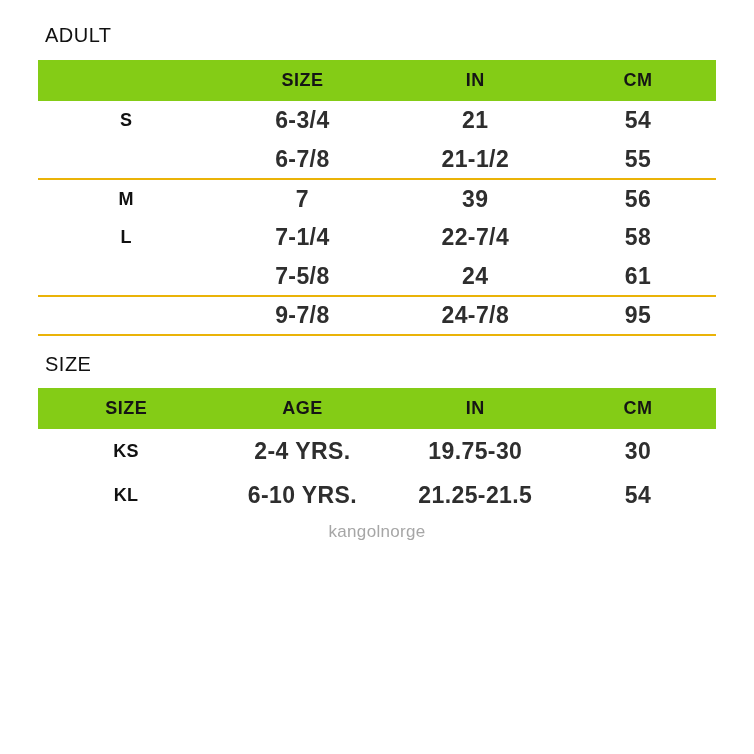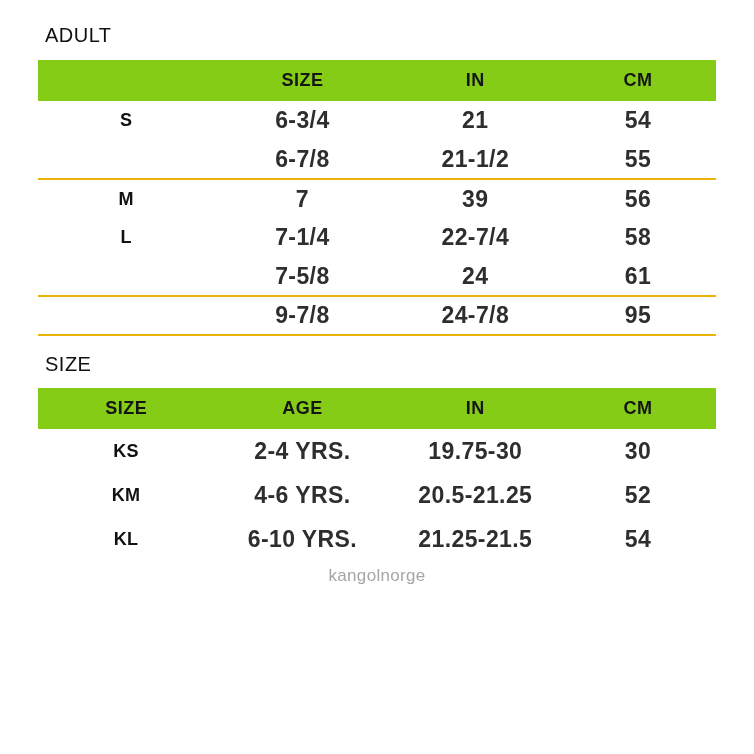--- a/index.html
+++ b/index.html
@@ -154,26 +154,20 @@
       </tr>
     </thead>
     <tbody id="kids-body">
         <tr>
           <td class="lbl">KS</td>
           <td>2-4 YRS.</td>
           <td>19.75-30</td>
           <td>30</td>
         </tr>
         <tr>
-          <td class="lbl">KM</td>
-          <td>4-6 YRS.</td>
-          <td>20.5-21.25</td>
-          <td>52</td>
-        </tr>
-        <tr>
           <td class="lbl">KL</td>
           <td>6-10 YRS.</td>
           <td>21.25-21.5</td>
           <td>54</td>
         </tr>
       </tbody>
   </table>
 
   <div class="footer">kangolnorge</div>
 

